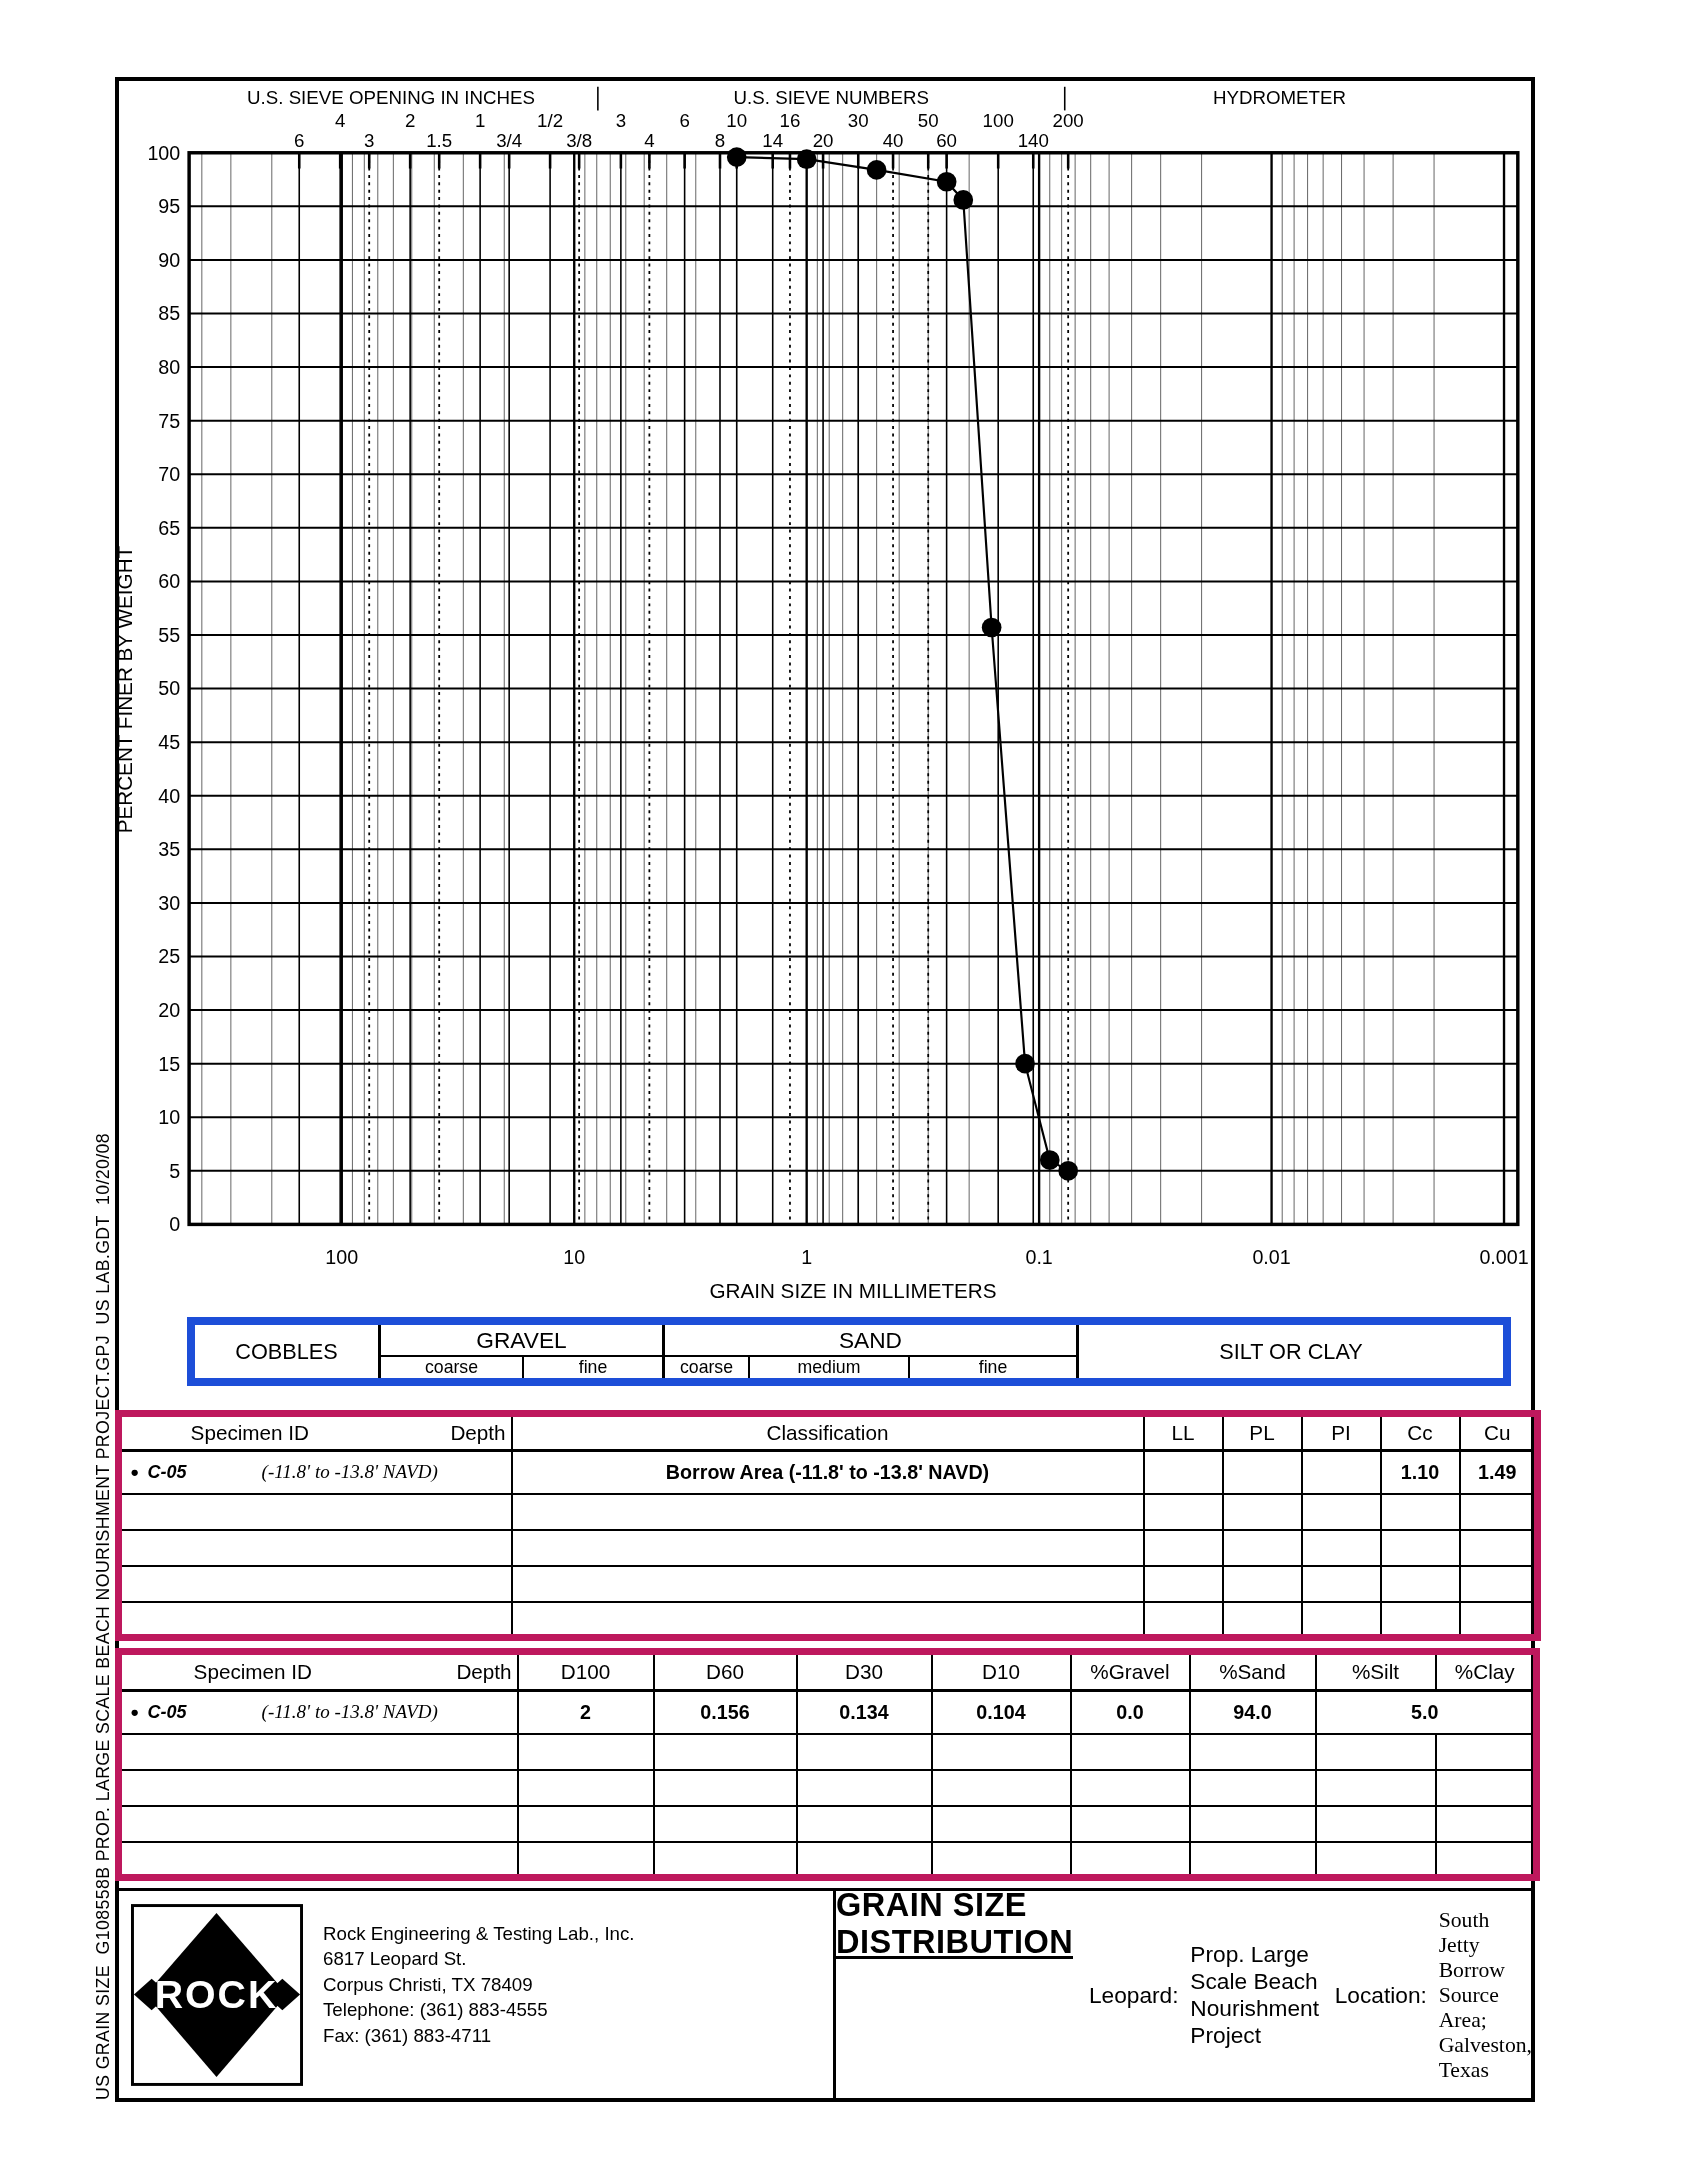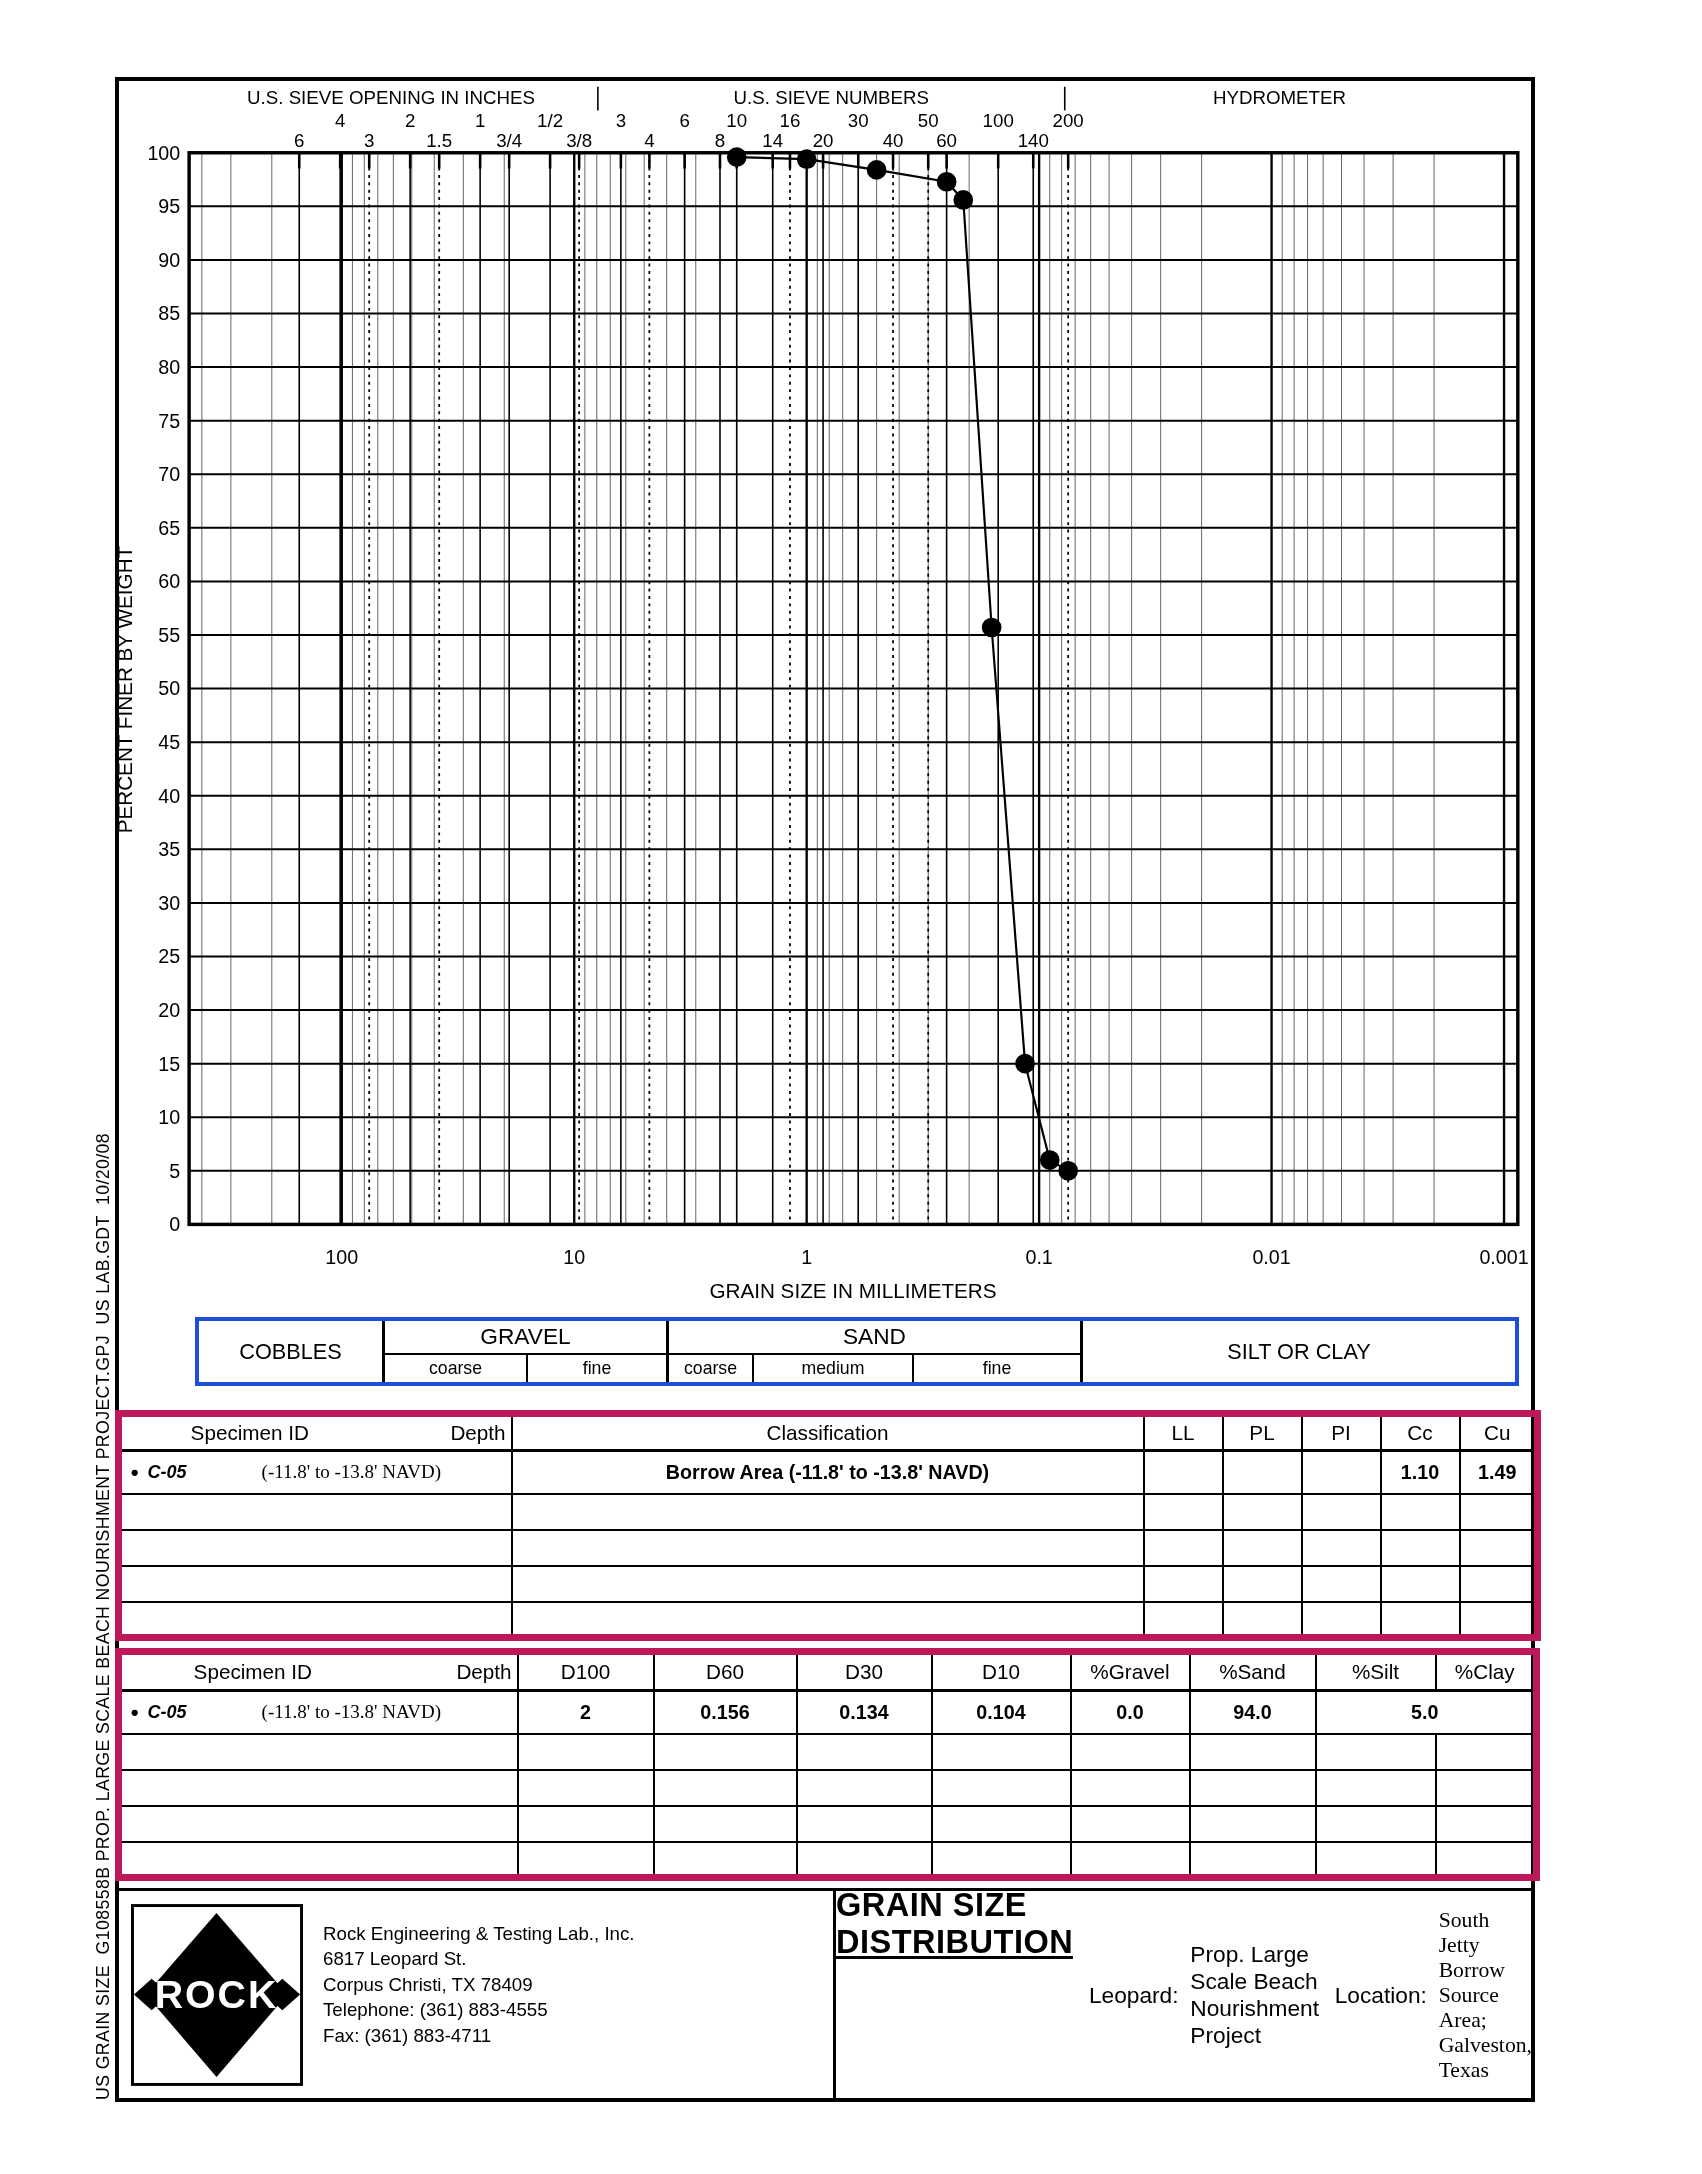--- a/index.html
+++ b/index.html
@@ -4,22 +4,22 @@
 <style>
   html,body{margin:0;padding:0;background:#e8e8e8;}
   .page{position:relative;width:1702px;height:2174px;background:#ffffff;
         font-family:"Liberation Sans",sans-serif;color:#000;overflow:hidden;}
   .frame{position:absolute;left:115px;top:77px;width:1420px;height:2025px;
          border:4.9px solid #000;box-sizing:border-box;}
   #chart-svg{position:absolute;left:0;top:0;}
   #chart-svg text{font-family:"Liberation Sans",sans-serif;fill:#000;}
 
   
-  .sizebar{position:absolute;left:195px;top:1317px;width:1324px;height:69px;
-           border:4px solid #1d4ed8;box-sizing:border-box;display:flex;font-size:21.7px;}
+  .sizebar{position:absolute;left:187px;top:1317px;width:1324px;height:69px;
+           border:8px solid #1d4ed8;box-sizing:border-box;display:flex;font-size:21.7px;}
   .sb-sec{box-sizing:border-box;border-left:3px solid #000;display:flex;flex-direction:column;}
   .sb-sec:first-child{border-left:none;}
   .sb-one{justify-content:center;align-items:center;display:flex;}
   .sb-top{height:31.5px;border-bottom:2px solid #000;display:flex;align-items:center;justify-content:center;font-size:22.7px;}
   .sb-bot{flex:1;display:flex;}
   .sb-sub{display:flex;align-items:center;justify-content:center;font-size:17.7px;
           border-left:2px solid #000;box-sizing:border-box;}
   .sb-sub:first-child{border-left:none;}
 
   
@@ -28,21 +28,21 @@
                font-size:20.7px;}
   table.dtable td{border:2px solid #000;padding:0;text-align:center;overflow:hidden;
                   white-space:nowrap;}
   tr.hrow td{border-bottom:3px solid #000;}
   .spechdr{display:flex;align-items:center;height:100%;}
   .spechdr .sh-a{flex:1;text-align:center;}
   .spechdr .sh-b{width:128px;text-align:right;padding-right:4.9px;}
   .specval{display:flex;align-items:center;height:100%;text-align:left;}
   .specval .mk{width:25.6px;text-align:center;font-size:14.8px;}
   .specval .sid{width:114px;text-align:left;font-weight:bold;font-size:18px;font-style:italic;}
-  .specval .dep{flex:1;font-family:"Liberation Serif",serif;font-size:19px;}
+  .specval .dep{flex:1;font-family:"Liberation Serif",serif;font-size:19px;font-style:italic;}
   .bold{font-weight:bold;font-size:19.7px;}
 
   
   .tblock{position:absolute;left:115px;top:1888px;width:1420px;height:214px;
           border:3.9px solid #000;box-sizing:border-box;display:flex;}
   .tb-left{width:720px;border-right:3px solid #000;box-sizing:border-box;position:relative;}
   .logo-box{position:absolute;left:12.8px;top:12.8px;}
   .company{position:absolute;left:205px;top:29.6px;font-size:18.7px;line-height:25.6px;}
   .tb-right{flex:1;display:flex;flex-direction:row;}
   .tb-title{height:65px;border-bottom:3px solid #000;display:flex;align-items:center;

